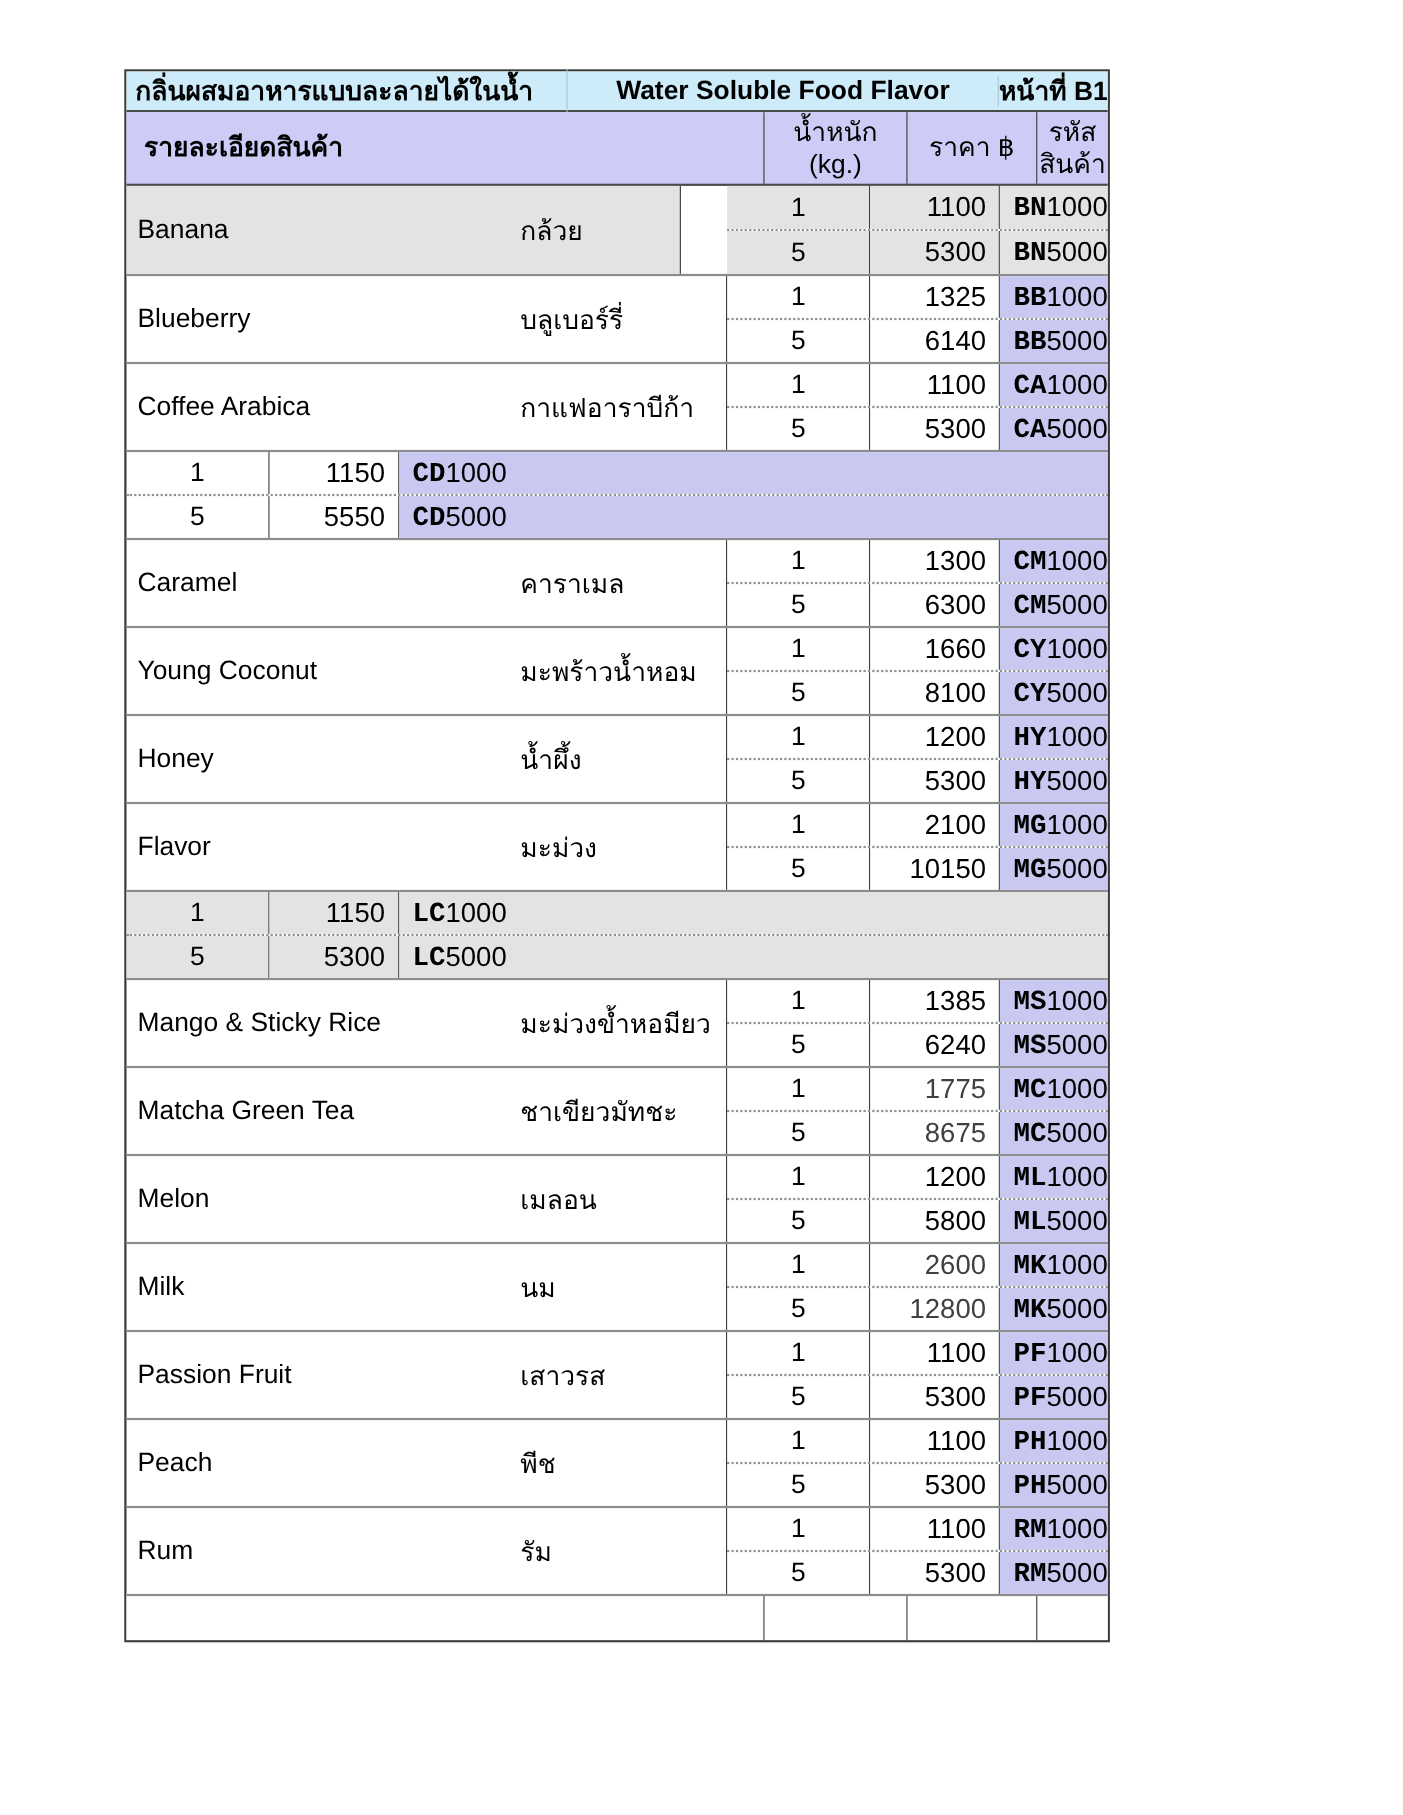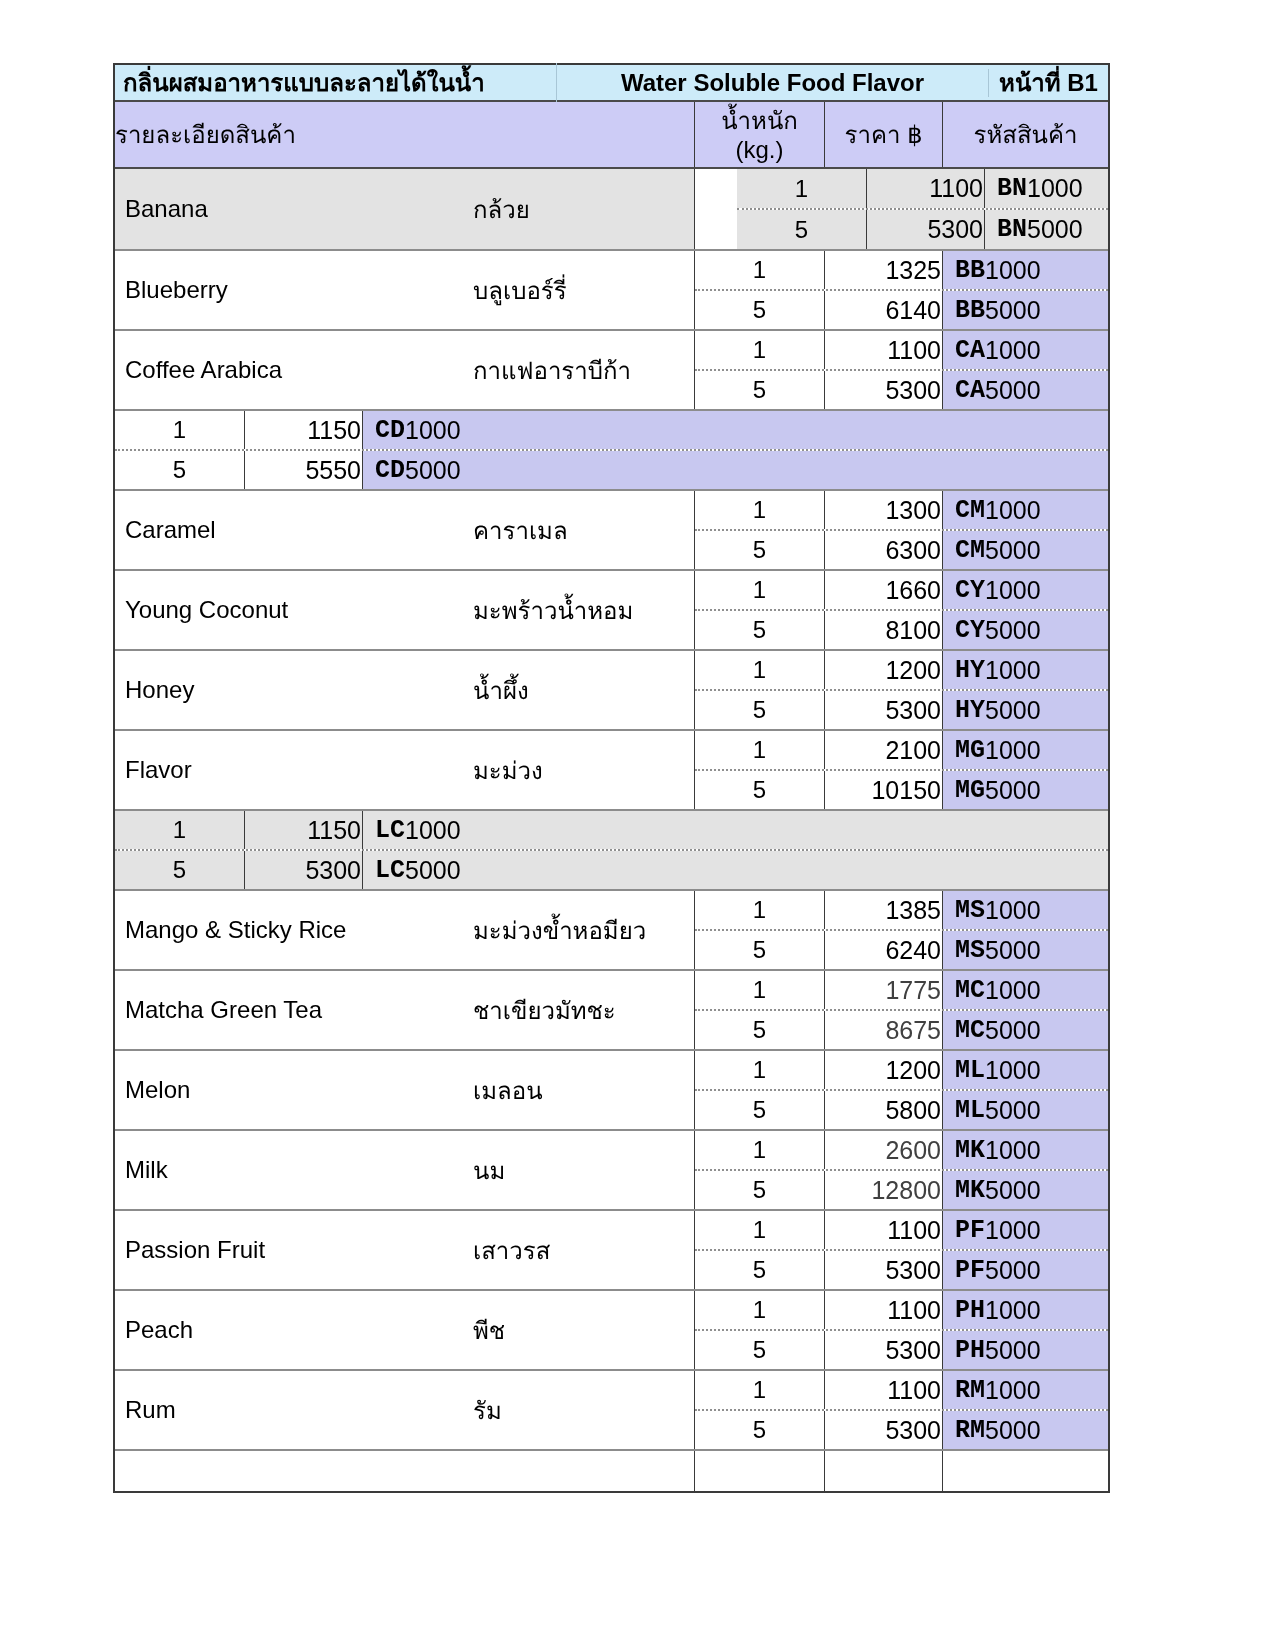--- a/index.html
+++ b/index.html
@@ -12,21 +12,21 @@
     position: relative;
     width: 1275px;
     height: 1650px;
     background: #ffffff;
     overflow: hidden;
   }
   #sheet {
     position: absolute;
     left: 113px;
     top: 63px;
-    width: 997px;
+    width: 896px;
     border: 2px solid #3a3a3a;
     box-sizing: border-box;
     background: #ffffff;
   }
   
   .title-row {
     display: flex;
     height: 37px;
     background: #cdebf9;
     border-bottom: 2px solid #4a4a4a;
@@ -68,21 +68,21 @@
   }
   .header-row .hcell {
     box-sizing: border-box;
     border-right: 1px solid #3a3a3a;
     display: flex;
     align-items: center;
     justify-content: center;
     text-align: center;
     line-height: 29px;
   }
-  .hcell.h-name { width: 580px; justify-content: flex-start; padding-left: 0; }
+  .hcell.h-name { width: 580px; justify-content: flex-start; padding-left: 16px; font-weight: bold; }
   .hcell.h-weight { width: 130px; flex-direction: column; }
   .hcell.h-price { width: 118px; }
   .hcell.h-code { flex: 1; border-right: none; }
   
   .prow {
     display: flex;
     height: 80px;
     border-top: 2px solid #8c8c8c;
     box-sizing: border-box;
     font-size: 24px;
@@ -105,21 +105,21 @@
   .vcell { box-sizing: border-box; height: 100%; display: flex; align-items: center; }
   .v-weight {
     width: 130px;
     border-right: 1px solid #3a3a3a;
     justify-content: center;
   }
   .v-price {
     width: 118px;
     border-right: 1px solid #3a3a3a;
     justify-content: flex-end;
-    padding-right: 1px;
+    padding-right: 12px;
     font-size: 25px;
   }
   .v-price.red { color: #404040; }
   .v-code {
     flex: 1;
     background: #c8c8f0;
     justify-content: flex-start;
     padding-left: 12px;
     font-size: 25px;
   }

